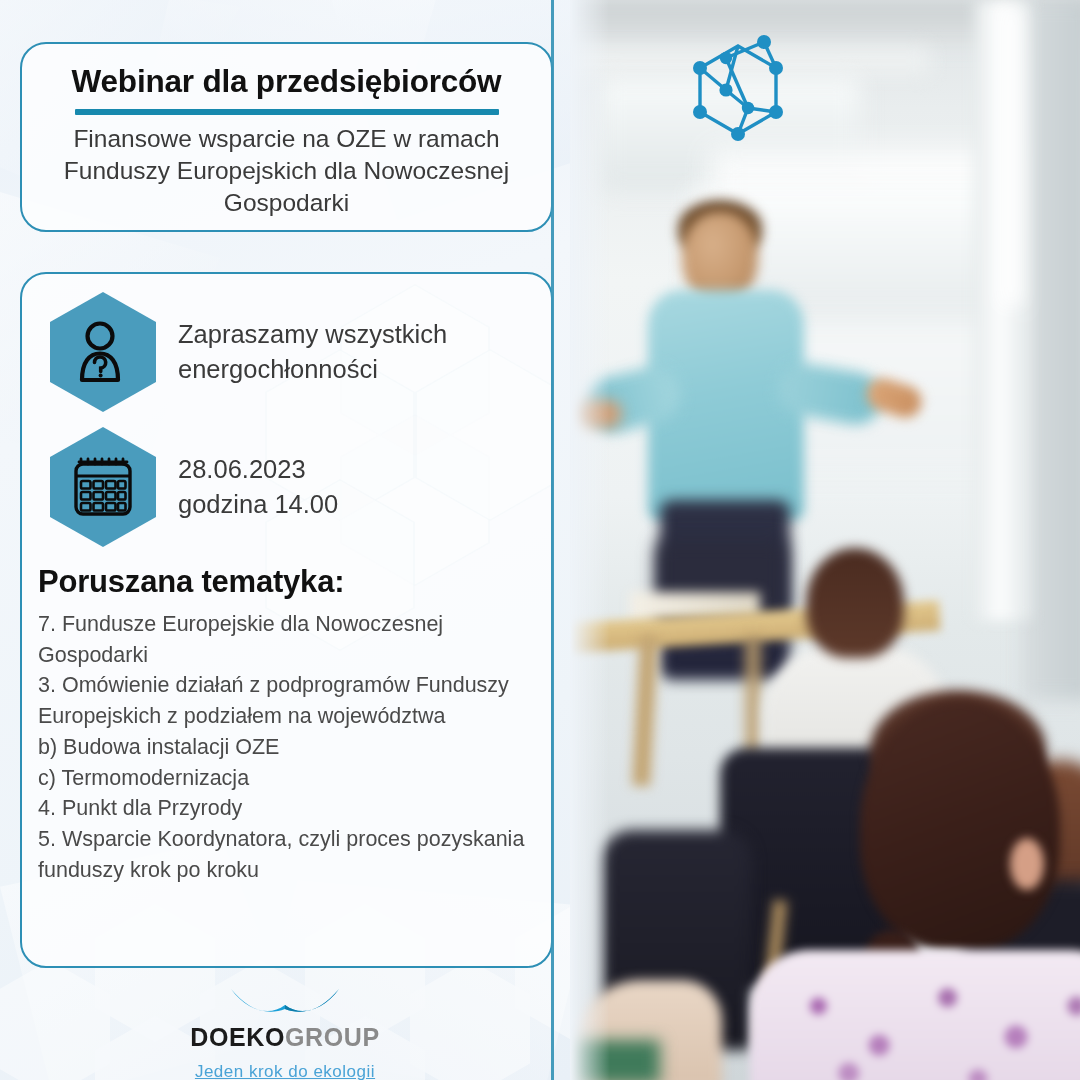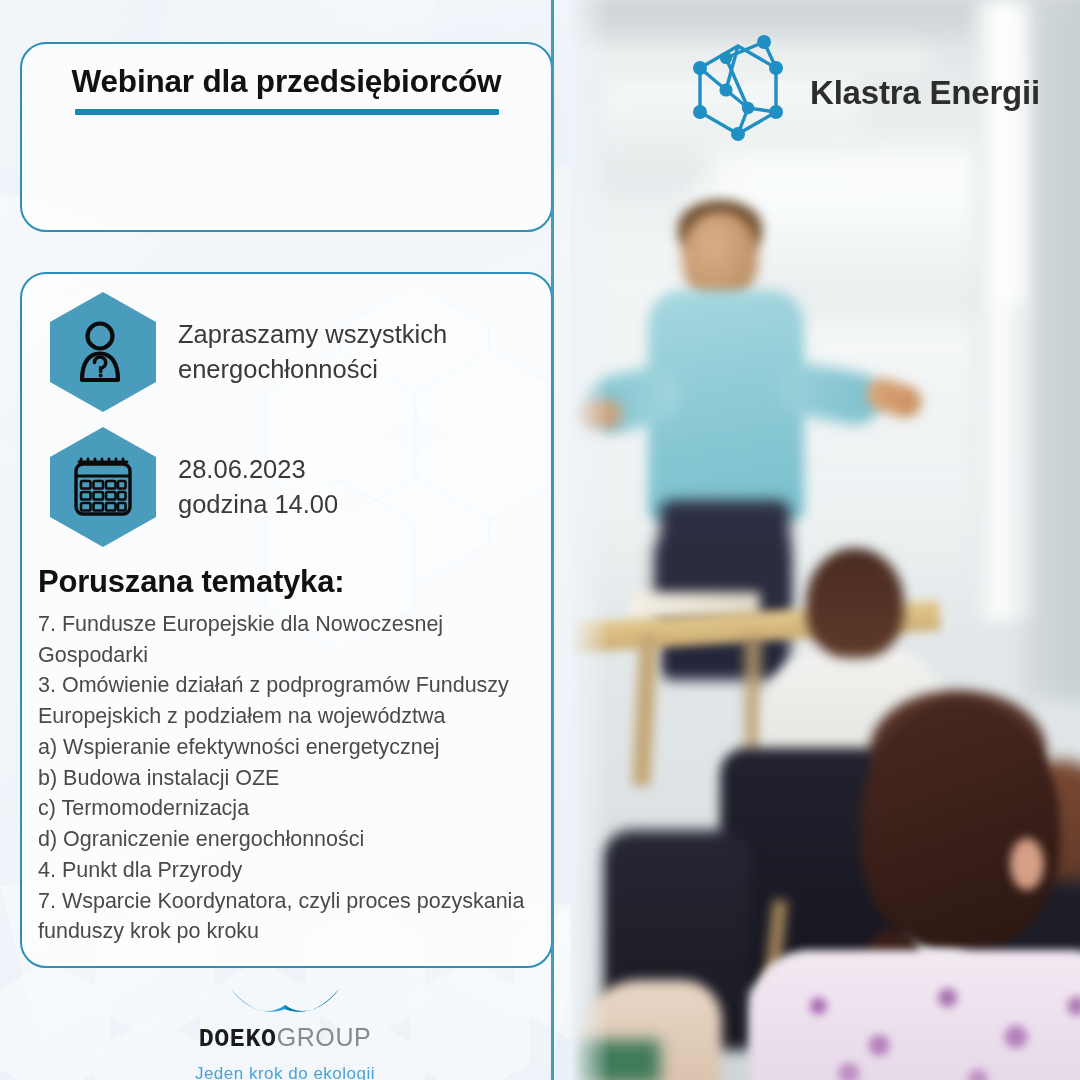--- a/index.html
+++ b/index.html
@@ -260,22 +260,22 @@
   .klastra { position:absolute; left:686px; top:34px; display:flex; align-items:center; }
   .klastra .mark { width:112px; height:112px; flex:none; }
   .klastra .words { margin-left:12px; margin-top:6px; }
   .klastra .w1 { font-size:28px; color:#4c4c4c; font-weight:400; line-height:1.0; letter-spacing:.2px;}
   .klastra .w2 { font-size:33px; color:#2d2d2d; font-weight:bold; line-height:1.12; letter-spacing:-.2px;}
 
   
   .doeko { position:absolute; left:0; top:985px; width:570px; text-align:center; }
   .doeko .swoosh { margin:0 auto 4px auto; width:112px; height:34px; display:block; }
   .doeko .name { font-size:25px; letter-spacing:.6px; }
-  .doeko .name .a { color:#1b1b1b; font-weight:bold;font-family:Liberation Mono, monospace; }
-  .doeko .name .b { color:#8a8a8a; font-weight:400; }
+  .doeko .name .a { color:#1b1b1b; font-weight:bold; }
+  .doeko .name .b { color:#8a8a8a; font-weight:700; }
   .doeko .tag { font-size:17px; color:#4aa3d6; margin-top:10px; letter-spacing:.5px;text-decoration:underline; }
 </style>
 </head>
 <body>
 
 <div id="poster">
 
   <div class="left-panel">
     <div class="facet f1"></div>
     <div class="facet f2"></div>
@@ -291,20 +291,25 @@
       <div class="hx" style="left:200px; top:0px;"></div>
       <div class="hx" style="left:305px; top:-56px;"></div>
       <div class="hx" style="left:305px; top:56px;"></div>
       <div class="hx" style="left:410px; top:0px;"></div>
       <div class="hx" style="left:515px; top:-56px;"></div>
     </div>
 
     <div class="card card-title">
       <h1 class="title">Webinar dla przedsiębiorców</h1>
       <div class="rule"></div>
+      <div class="subtitle">
+        <span>Finansowe wsparcie na OZE w ramach</span>
+        <span>Funduszy Europejskich dla Nowoczesnej</span>
+        <span>Gospodarki</span>
+      </div>
     </div>
 
     <div class="card card-body">
 
       <div class="hexline" style="left:318px; top:10px;"></div>
       <div class="hexline" style="left:318px; top:140px;"></div>
       <div class="hexline" style="left:243px; top:75px;"></div>
       <div class="hexline" style="left:393px; top:75px;"></div>
       <div class="hexline" style="left:243px; top:205px;"></div>
 
@@ -352,26 +357,24 @@
           <span class="ln">28.06.2023</span>
           <span class="ln">godzina 14.00</span>
         </div>
       </div>
 
       <h2 class="section-title">Poruszana tematyka:</h2>
       <ul class="topics">
         <li>7. Fundusze Europejskie dla Nowoczesnej Gospodarki</li>
         <li>3. Omówienie działań z podprogramów Funduszy
 Europejskich z podziałem na województwa</li>
-        <li>a) Wspieranie efektywności energetycznej</li>
         <li>b) Budowa instalacji OZE</li>
         <li>c) Termomodernizacja</li>
-        <li>d) Ograniczenie energochłonności</li>
         <li>4. Punkt dla Przyrody</li>
-        <li>7. Wsparcie Koordynatora, czyli proces pozyskania
+        <li>5. Wsparcie Koordynatora, czyli proces pozyskania
 funduszy krok po kroku</li>
       </ul>
     </div>
 
     <div class="doeko">
       <svg class="swoosh" viewBox="0 0 112 34" aria-hidden="true">
         <path d="M2 4 C20 26 40 32 56 20 C72 32 92 26 110 4 C96 24 74 31 56 24 C38 31 16 24 2 4 Z" fill="#1aa0d8"></path>
         <path d="M56 20 C72 32 92 26 110 4 C96 24 74 31 56 24 Z" fill="#0f7ba8"></path>
       </svg>
       <div class="name">
@@ -446,17 +449,16 @@
         <circle cx="52" cy="100" r="7"></circle>
         <circle cx="90" cy="78" r="7"></circle>
         <circle cx="90" cy="34" r="7"></circle>
         <circle cx="78" cy="8" r="7"></circle>
         <circle cx="40" cy="24" r="6.2"></circle>
         <circle cx="40" cy="56" r="6.6"></circle>
         <circle cx="62" cy="74" r="6.2"></circle>
       </g>
     </svg>
     <div class="words">
-      <div class="w2">Klastra Energii</div>
     </div>
   </div>
 
 </div>
 
 </body></html>

